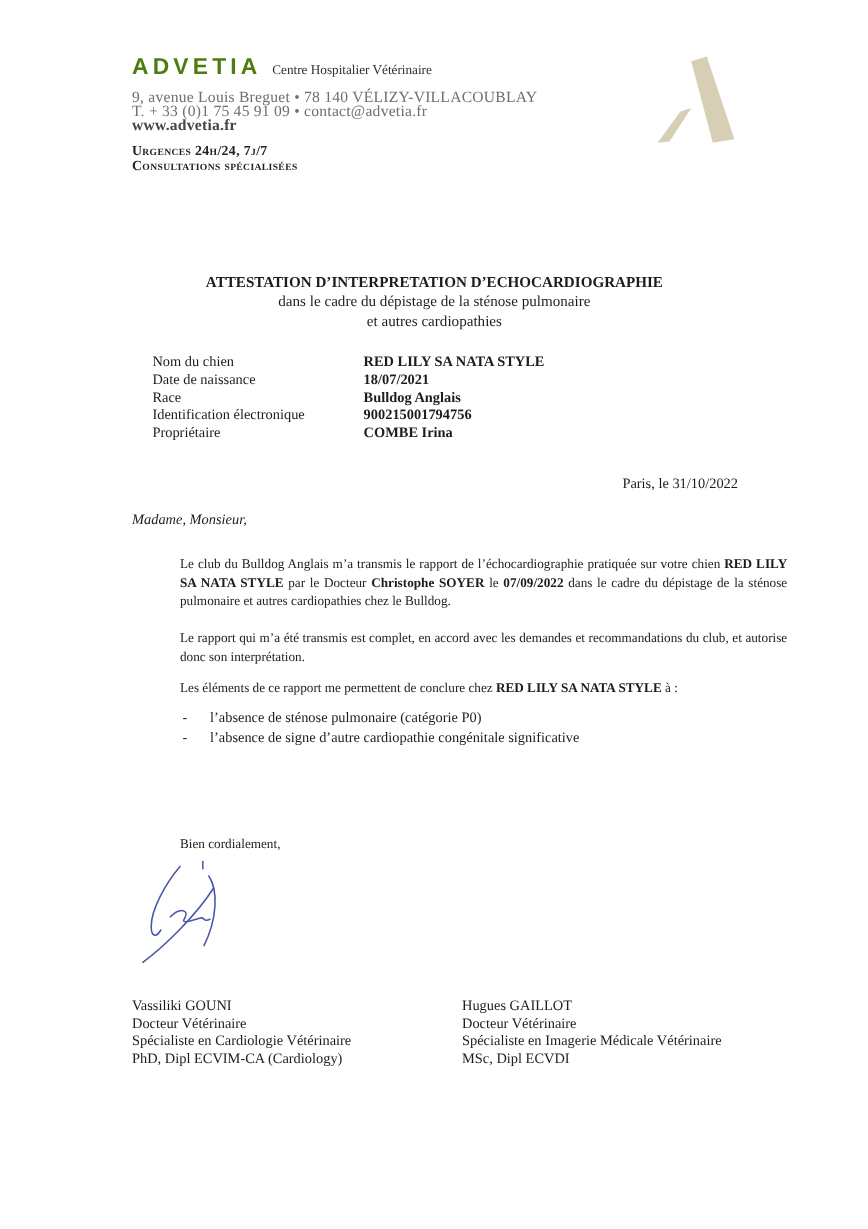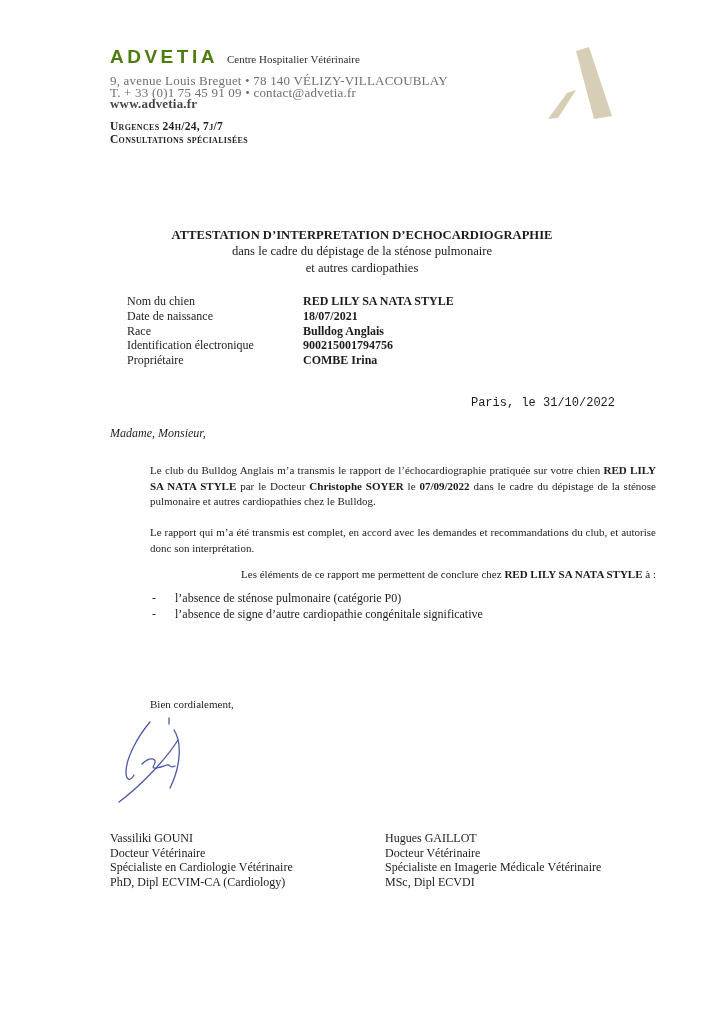--- a/index.html
+++ b/index.html
@@ -47,27 +47,27 @@
 
   
   .patient { position: absolute; left: 110px; top: 294px; width: 506px; margin-left: 17px; }
   .patient-row { display: flex; font-size: 12px; line-height: 14.8px; }
   .patient-label { width: 176px; flex: 0 0 176px; }
   .patient-value { font-weight: bold; }
 
   
   .dateline {
     position: absolute; left: 110px; top: 396px; width: 505px;
-    text-align: right; font-size: 12px; font-family: Liberation Mono, monospace;
+    text-align: right; font-size: 12px;
   }
   .salutation { position: absolute; left: 110px; top: 426px; font-size: 12px; font-style: italic; }
   .para { position: absolute; left: 110px; width: 506px; font-size: 11px; line-height: 15.7px; margin-left: 40px; }
   .p1 { top: 463px; text-align: justify; }
   .p2 { top: 525px; text-align: justify; }
-  .p3 { top: 567px; text-align: right; }
+  .p3 { top: 567px; }
   .findings { position: absolute; left: 152px; top: 590px; width: 460px; font-size: 12px; line-height: 16.2px; }
   .finding-row { display: flex; }
   .finding-marker { width: 23px; flex: 0 0 23px; }
   .closing1 { top: 652px; }
   .closing2 { top: 697px; }
   b, .bold { font-weight: bold; }
 
   .signature-svg { position: absolute; left: 112px; top: 716px; }
 
   

